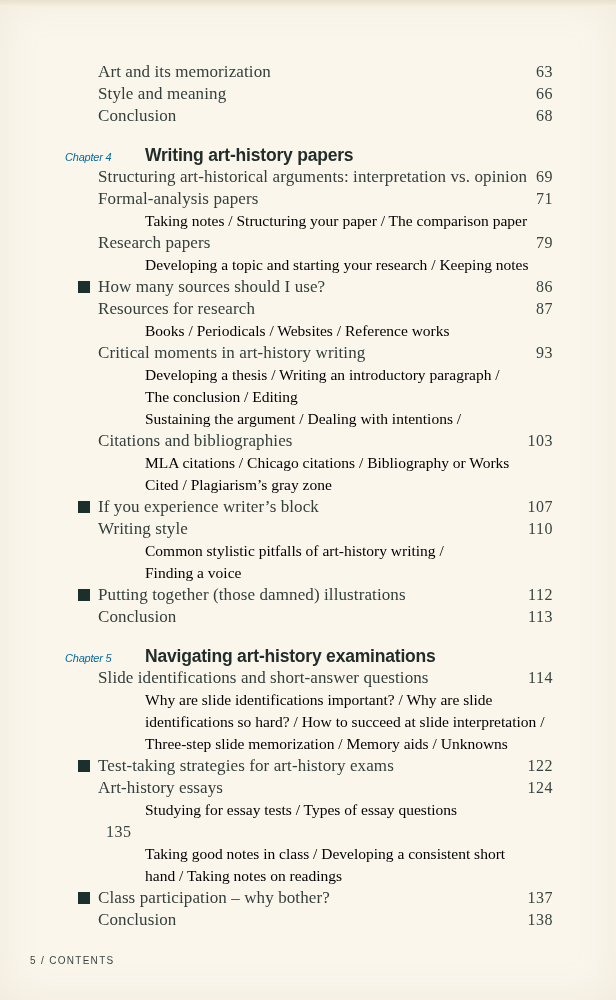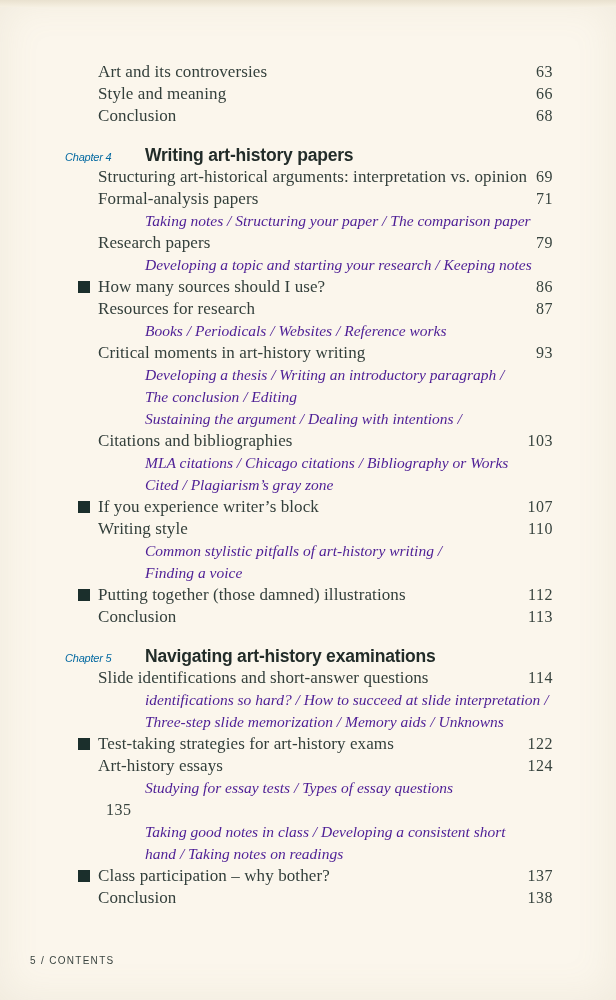--- a/index.html
+++ b/index.html
@@ -58,23 +58,22 @@
     left: 78px;
     top: 5px;
     width: 12px;
     height: 12px;
     background: #1b2f2c;
   }
   .sub-row {
     height: 22px;
     line-height: 22px;
     padding-left: 145px;
-    font-style: italic;
     font-size: 15.5px;
-    color: #4c1d95;
+    color: #000000;
     white-space: nowrap;
   }
   .chapter-heading {
     margin-top: 17px;
     height: 22px;
     line-height: 22px;
     padding-left: 65px;
     white-space: nowrap;
     font-family: "Liberation Sans", sans-serif;
   }
@@ -104,21 +103,21 @@
 </style>
 </head>
 <body>
 
 <div class="page">
   <div class="page-top-edge"></div>
 
   <div class="toc" id="toc">
       <section class="toc-section">
         <div class="row">
-          <span class="entry-text">Art and its controversies</span>
+          <span class="entry-text">Art and its memorization</span>
           <span class="page-num">63</span>
         </div>
         <div class="row">
           <span class="entry-text">Style and meaning</span>
           <span class="page-num">66</span>
         </div>
         <div class="row">
           <span class="entry-text">Conclusion</span>
           <span class="page-num">68</span>
         </div>
@@ -182,20 +181,21 @@
           <span class="entry-text">Conclusion</span>
           <span class="page-num">113</span>
         </div>
       </section>
       <section class="toc-section">
         <div class="chapter-heading"><span class="chapter-label">Chapter 5</span><span class="chapter-title">Navigating art-history examinations</span></div>
         <div class="row">
           <span class="entry-text">Slide identifications and short-answer questions</span>
           <span class="page-num">114</span>
         </div>
+        <div class="sub-row"><span class="sub-text">Why are slide identifications important? / Why are slide</span></div>
         <div class="sub-row"><span class="sub-text">identifications so hard? / How to succeed at slide interpretation /</span></div>
         <div class="sub-row"><span class="sub-text">Three-step slide memorization / Memory aids / Unknowns</span></div>
         <div class="row">
           <span class="bullet"></span>
           <span class="entry-text">Test-taking strategies for art-history exams</span>
           <span class="page-num">122</span>
         </div>
         <div class="row">
           <span class="entry-text">Art-history essays</span>
           <span class="page-num">124</span>

